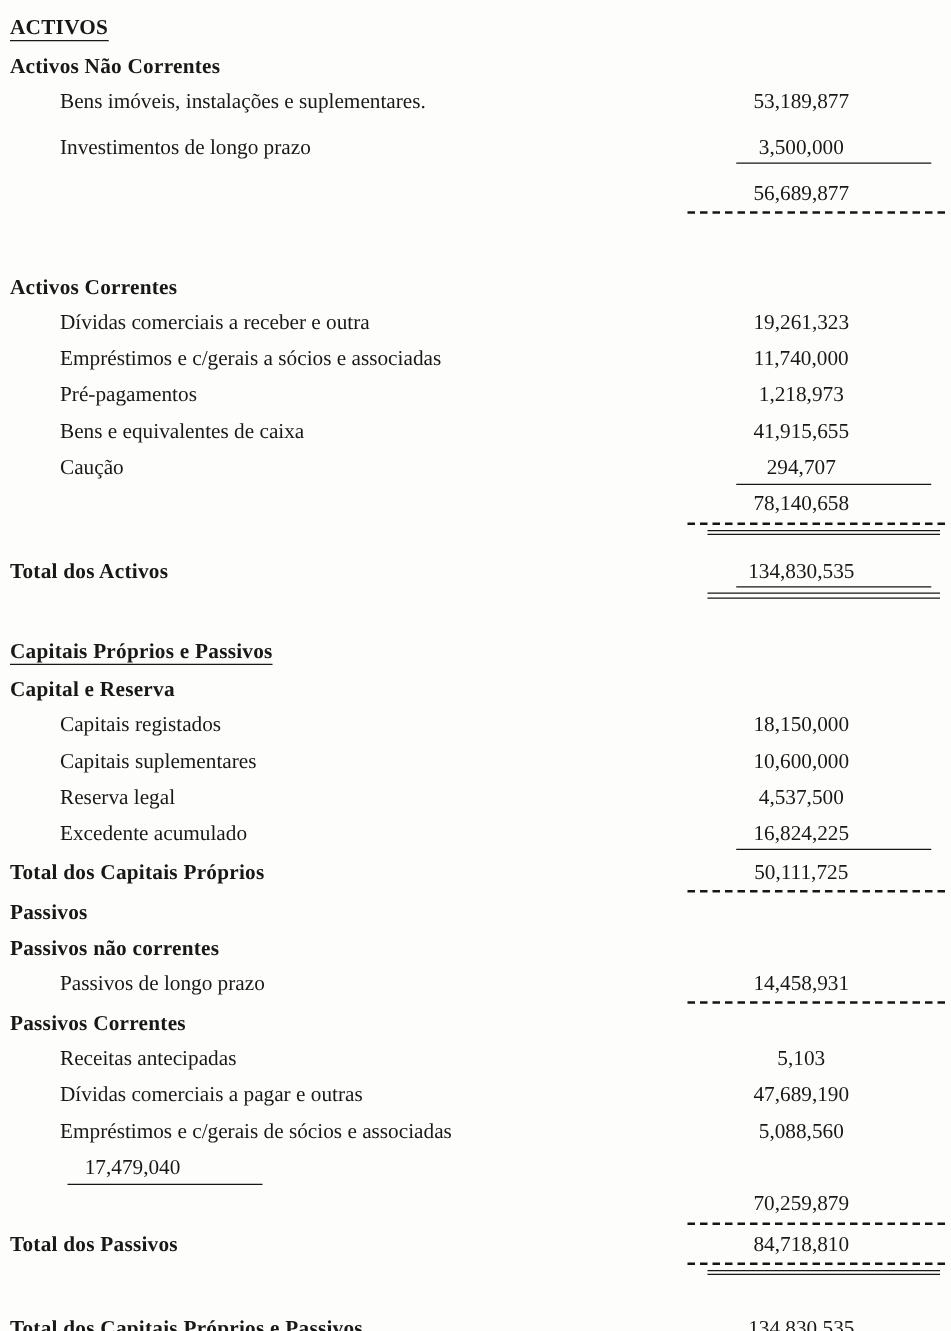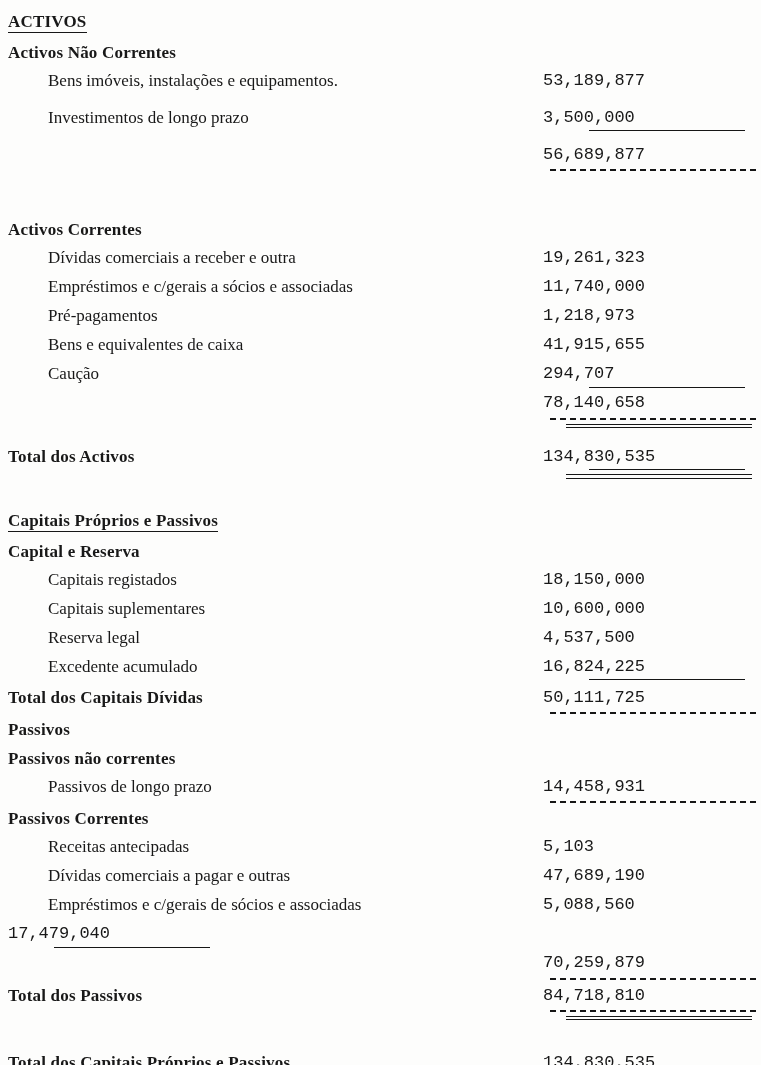--- a/index.html
+++ b/index.html
@@ -41,25 +41,24 @@
   }
   .row-heading .label span {
     border-bottom: 1.6px solid #181818;
     padding-bottom: 1px;
     margin-top: 20px;
   }
   .row-item .label { padding-left: 40px; }
   .amount {
     flex: 0 0 214px;
     width: 214px;
-    text-align: left;
+    text-align: center;
     font-size: 17px;
     line-height: 1.25;
     padding-top: 3px;
-    font-family: Liberation Mono, monospace;
   }
   .amount .num {
     display: block;
     padding-right: 18px;
     white-space: nowrap;
   }
   .rule {
     display: block;
     margin-left: auto;
   }
@@ -94,21 +93,21 @@
   <div id="rows">
       <div class="row row-heading">
         <div class="label"><span>ACTIVOS</span></div>
         <div class="amount"></div>
       </div>
       <div class="row row-subheading">
         <div class="label">Activos Não Correntes</div>
         <div class="amount"></div>
       </div>
       <div class="row row-item first-block">
-        <div class="label">Bens imóveis, instalações e equipamentos.</div>
+        <div class="label">Bens imóveis, instalações e suplementares.</div>
         <div class="amount">
           <span class="num">53,189,877</span>
         </div>
       </div>
       <div class="row row-item first-block">
         <div class="label">Investimentos de longo prazo</div>
         <div class="amount">
           <span class="num">3,500,000</span>
           <div class="rule rule-solid"></div>
         </div>
@@ -201,21 +200,21 @@
         </div>
       </div>
       <div class="row row-item">
         <div class="label">Excedente acumulado</div>
         <div class="amount">
           <span class="num">16,824,225</span>
           <div class="rule rule-solid"></div>
         </div>
       </div>
       <div class="row row-total">
-        <div class="label">Total dos Capitais Dívidas</div>
+        <div class="label">Total dos Capitais Próprios</div>
         <div class="amount">
           <span class="num">50,111,725</span>
           <div class="rule rule-dashed"></div>
         </div>
       </div>
       <div class="row row-subheading">
         <div class="label">Passivos</div>
         <div class="amount"></div>
       </div>
       <div class="row row-subheading">

